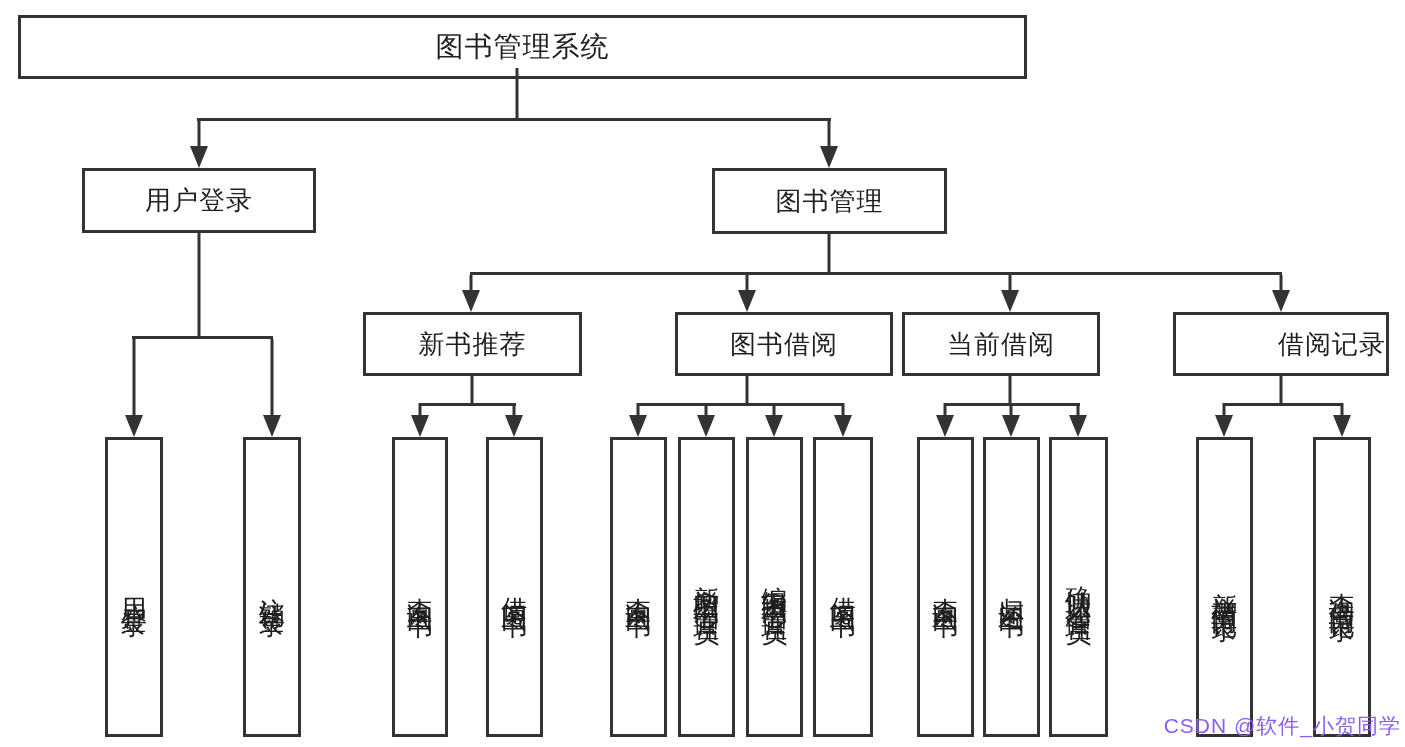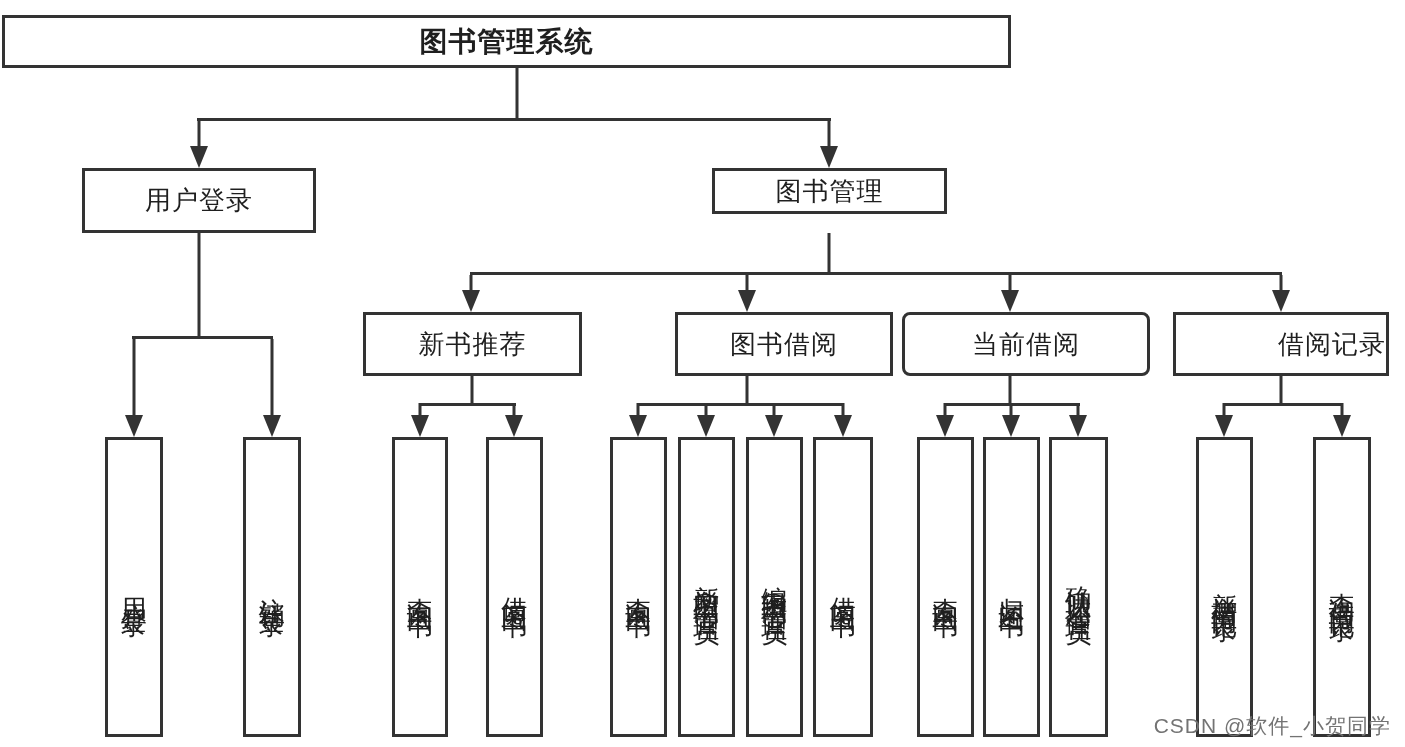--- a/index.html
+++ b/index.html
@@ -40,47 +40,47 @@
   .hl{position:absolute;height:3px;background:#333333;}
   .arr{
     position:absolute;width:0;height:0;
     border-left:9px solid transparent;
     border-right:9px solid transparent;
     border-top:22px solid #333333;
     transform:translateX(-50%);
   }
   .watermark{
     position:absolute;
-    right:14px;top:712px;
+    right:4px;top:712px;
     font-size:21px;
-    color:#737373;
+    color:#8b5cf6;
     letter-spacing:1px;
     white-space:nowrap;
   }
 </style>
 </head>
 <body>
 
 <div class="canvas">
 
-  <div class="node root" style="left:2px;top:15px;width:1009px;height:53px;font-weight:bold;">
+  <div class="node root" style="left:18px;top:15px;width:1009px;height:64px;">
     <span>图书管理系统</span>
   </div>
 
   <div class="vl" style="left:517px;top:68px;height:53px;"></div>
   <div class="hl" style="left:197px;top:118px;width:634px;"></div>
   <div class="vl" style="left:199px;top:121px;height:28px;"></div>
   <div class="arr" style="left:199px;top:146px;"></div>
   <div class="vl" style="left:829px;top:121px;height:28px;"></div>
   <div class="arr" style="left:829px;top:146px;"></div>
 
   <div class="node" style="left:82px;top:168px;width:234px;height:65px;">
     <span>用户登录</span>
   </div>
-  <div class="node" style="left:712px;top:168px;width:235px;height:46px;">
+  <div class="node" style="left:712px;top:168px;width:235px;height:66px;">
     <span>图书管理</span>
   </div>
 
   <div class="vl" style="left:199px;top:233px;height:106px;"></div>
   <div class="hl" style="left:132px;top:336px;width:141px;"></div>
   <div class="vl" style="left:134px;top:339px;height:78px;"></div>
   <div class="arr" style="left:134px;top:415px;"></div>
   <div class="vl" style="left:272px;top:339px;height:78px;"></div>
   <div class="arr" style="left:272px;top:415px;"></div>
 
@@ -94,21 +94,21 @@
   <div class="arr" style="left:1010px;top:290px;"></div>
   <div class="vl" style="left:1281px;top:275px;height:17px;"></div>
   <div class="arr" style="left:1281px;top:290px;"></div>
 
   <div class="node" style="left:363px;top:312px;width:219px;height:64px;">
     <span>新书推荐</span>
   </div>
   <div class="node" style="left:638px;top:312px;width:218px;height:64px;margin-left:37px;">
     <span>图书借阅</span>
   </div>
-  <div class="node" style="left:902px;top:312px;width:248px;height:64px;border-radius:8px;">
+  <div class="node" style="left:902px;top:312px;width:198px;height:64px;">
     <span>当前借阅</span>
   </div>
   <div class="node" style="left:1173px;top:312px;width:216px;height:64px;justify-content:flex-end;">
     <span>借阅记录</span>
   </div>
 
   <div class="vl" style="left:472px;top:376px;height:30px;"></div>
   <div class="hl" style="left:419px;top:403px;width:97px;"></div>
   <div class="vl" style="left:420px;top:403px;height:15px;"></div>
   <div class="arr" style="left:420px;top:415px;"></div>

